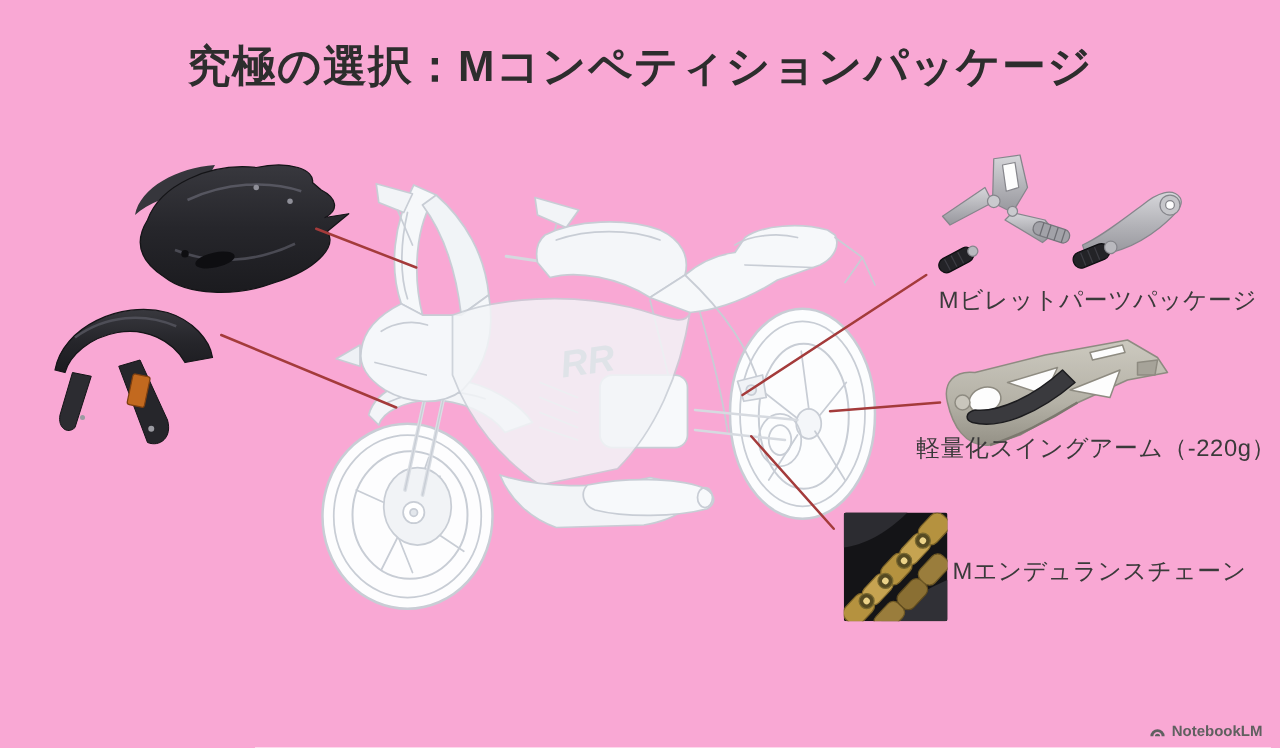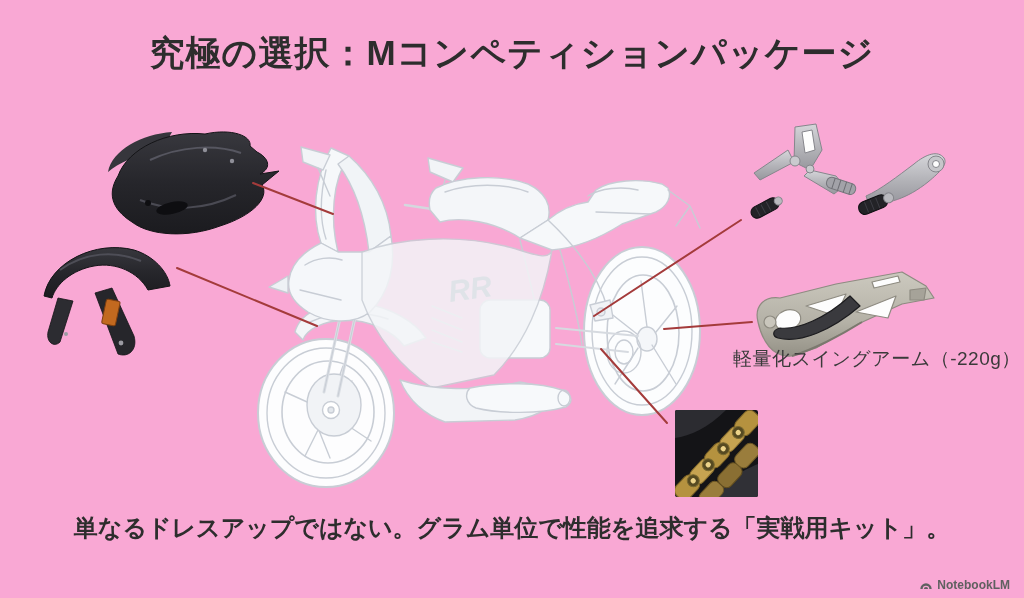--- a/index.html
+++ b/index.html
@@ -220,24 +220,25 @@
 
     <g stroke="#a43b3b" stroke-width="2" stroke-linecap="round">
       <line x1="253" y1="183" x2="333" y2="214"></line>
       <line x1="177" y1="268" x2="317" y2="326"></line>
       <line x1="741" y1="220" x2="594" y2="316"></line>
       <line x1="752" y1="322" x2="664" y2="329"></line>
       <line x1="601" y1="349" x2="667" y2="423"></line>
     </g>
   </svg>
 
+  <div class="part-label label-billet">Mビレットパーツパッケージ</div>
   <div class="part-label label-swingarm">軽量化スイングアーム（-220g）</div>
+  <div class="part-label label-chain">Mエンデュランスチェーン</div>
 
   <div class="footer">
-    <div>単なるドレスアップではない。グラム単位で性能を追求する「実戦用キット」。</div>
   </div>
 
   <div class="watermark">
     <svg width="14" height="13" viewBox="0 0 16 14">
       <path d="M1.5,11 A6.5,6.5 0 0 1 14.5,11 L11.8,11 A3.8,3.8 0 0 0 4.2,11 Z" fill="#606060"></path>
       <path d="M5.6,11 A2.4,2.4 0 0 1 10.4,11 Z" fill="#606060"></path>
     </svg>
     <span>NotebookLM</span>
   </div>
 

